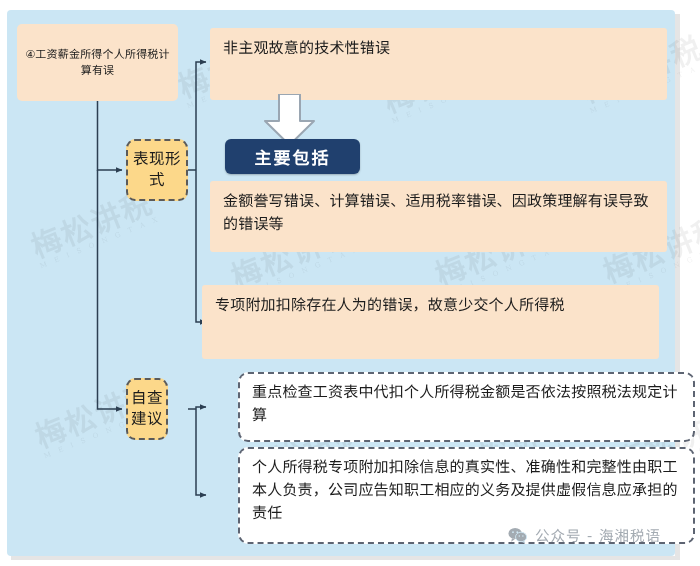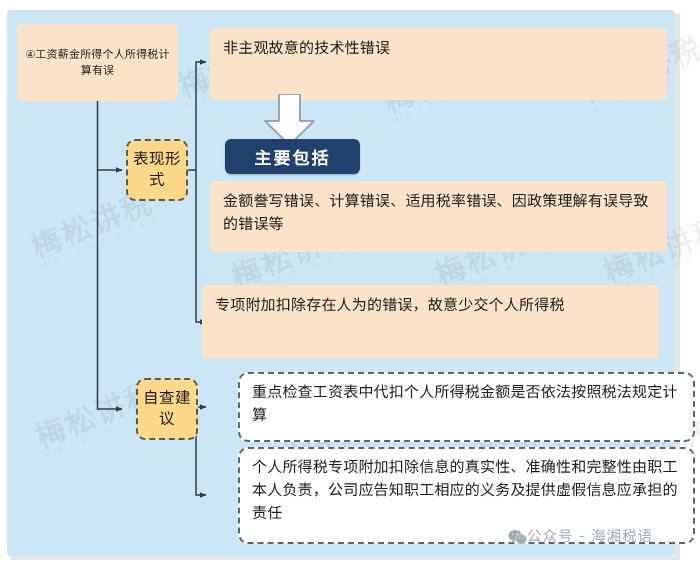--- a/index.html
+++ b/index.html
@@ -118,21 +118,21 @@
     align-items: center;
     justify-content: center;
     text-align: center;
     font-size: 15.5px;
     line-height: 1.35;
     color: #1c1c1c;
     font-weight: 500;
     letter-spacing: .5px;
   }
   .chip-express { left: 126px; top: 139px; width: 62px; height: 62px; }
-  .chip-advice  { left: 136px; top: 378px; width: 62px; height: 62px; }
+  .chip-advice  { left: 126px; top: 378px; width: 42px; height: 62px; }
 
   
   .panel {
     background: #fbe3ca;
     border-radius: 3px;
     padding: 9px 12px 9px 13px;
     font-size: 15px;
     line-height: 1.52;
     color: #1c1c1c;
     letter-spacing: .2px;
@@ -182,22 +182,22 @@
     width: 55px;
     height: 52px;
   }
 
   
   .attribution {
     position: absolute;
     left: 508px;
     top: 524px;
     display: flex;
-    align-items: flex-end;
-    gap: 0;
+    align-items: center;
+    gap: 8px;
     color: #9aa2aa;
     font-size: 14.5px;
     letter-spacing: 1px;
     opacity: .9;
     white-space: nowrap;
   }
   .wechat-ico {
     width: 19px;
     height: 16px;
     display: inline-block;

